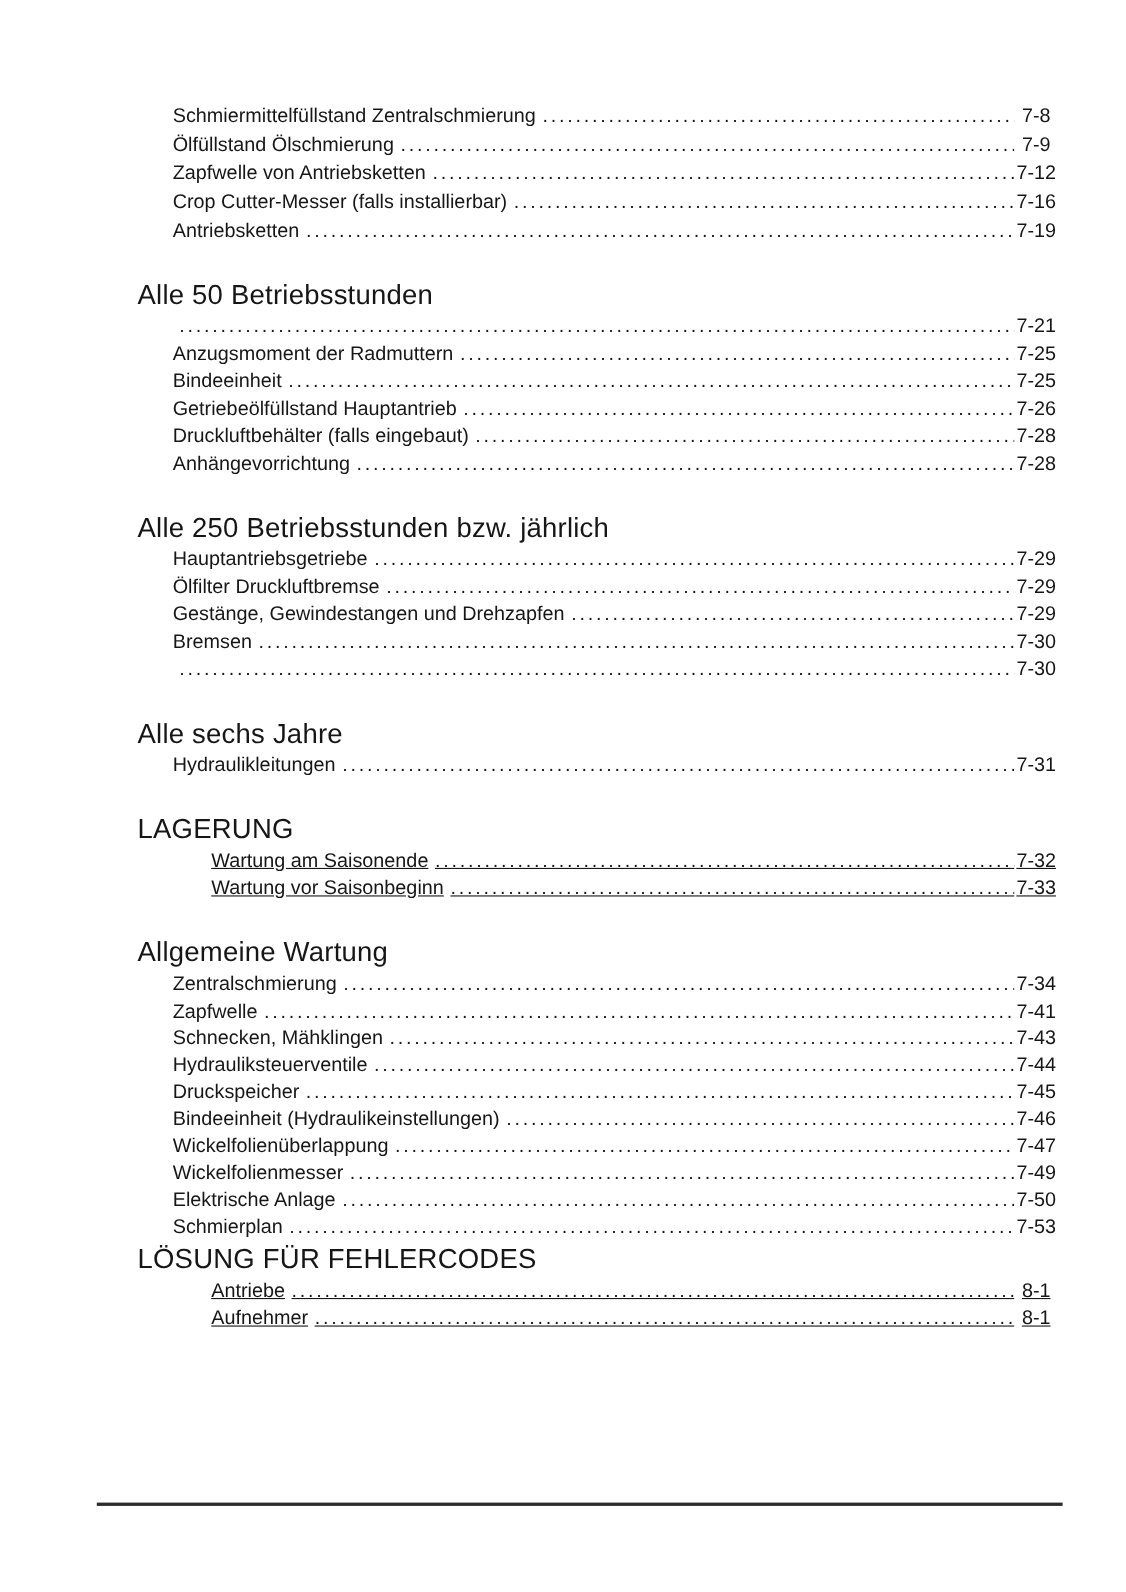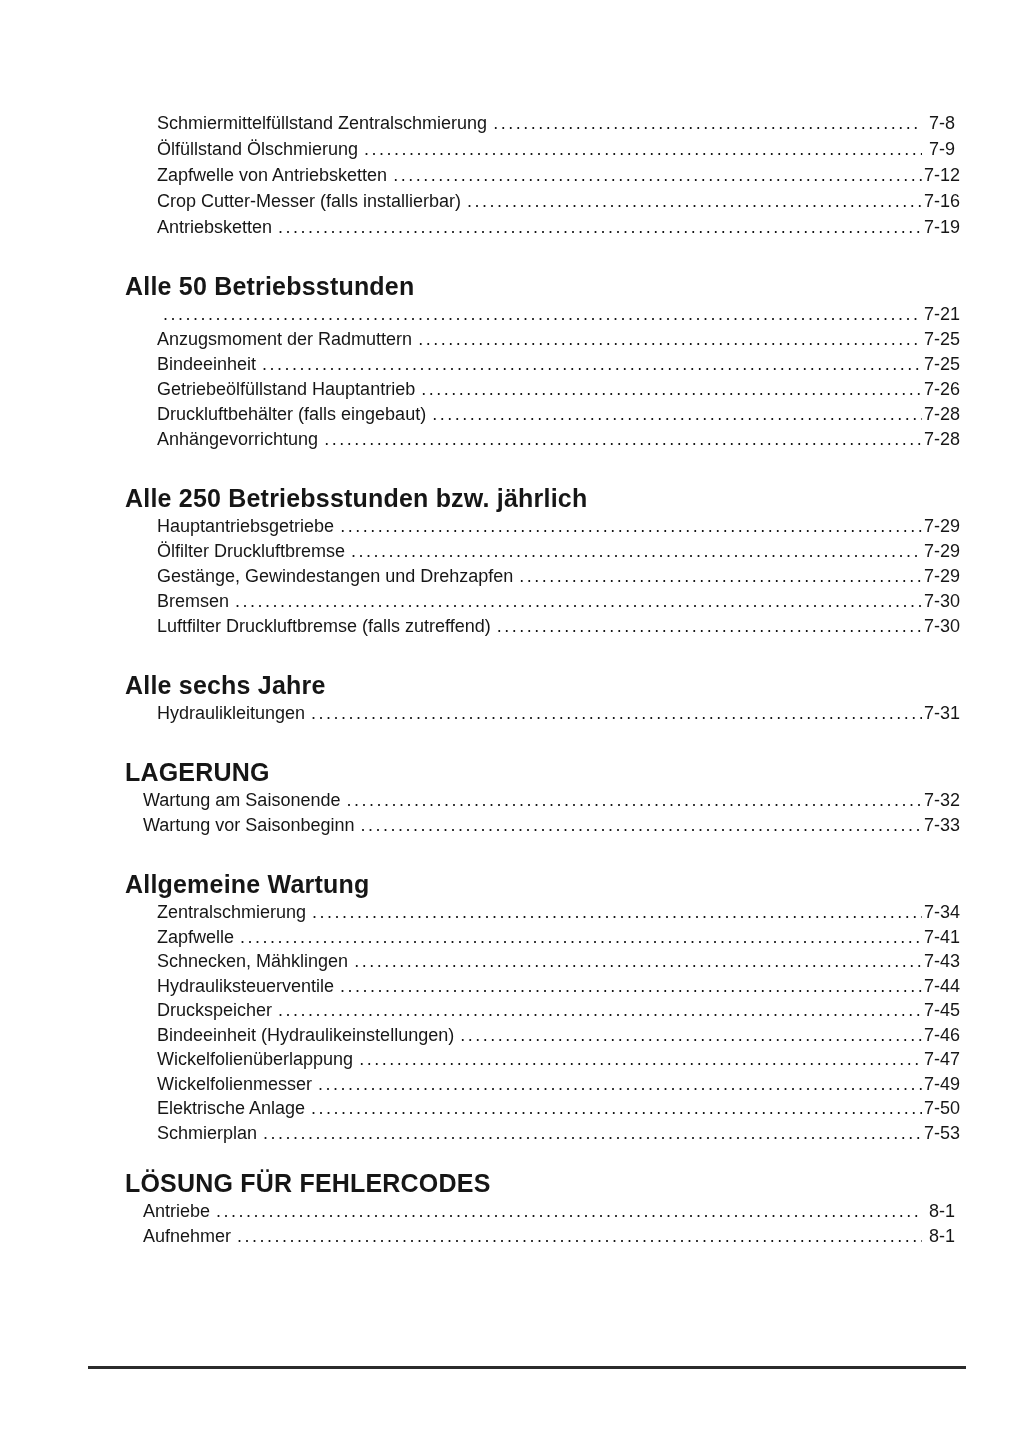--- a/index.html
+++ b/index.html
@@ -23,55 +23,55 @@
   .row {
     display: flex;
     align-items: baseline;
     font-size: 18px;
     line-height: 25px;
     white-space: nowrap;
   }
   .g1 .row { line-height: 26px; }
   .g6 .row { line-height: 24.5px; }
   .rows { margin-left: 69px; }
-  .deep .rows { margin-left: 55px; }
+  .deep .rows { margin-left: 104px; text-decoration: underline; }
   .t { flex: 0 0 auto; }
   .leader {
     flex: 1 1 auto;
     overflow: hidden;
     white-space: nowrap;
     letter-spacing: 2.5px;
     padding: 0 5px 0 6px;
     min-width: 10px;
   }
   .leader::before {
     content: "......................................................................................................................................................................................................";
   }
   .p {
     flex: 0 0 auto;
     min-width: 40px;
     text-align: center;
   }
   
   .sec-heading {
     font-size: 25px;
-    font-weight: bold;
+    font-weight: normal;
     line-height: 28px;
     margin: 32px 0 2px 37px;
     letter-spacing: 0.2px;
   }
   .chapter-heading {
     font-size: 27px;
     font-weight: normal;
     line-height: 30px;
     margin: 66px 0 2px 0;
     letter-spacing: 0.2px;
   }
-  .g8 .sec-heading { margin-top: 24px; }
-  .g1 { margin-top: 18px; }
+  .g8 .sec-heading { margin-top: 4px; }
+  .g1 { margin-top: 0; }
   .bottom-rule {
     position: absolute;
     left: 88px;
     right: 58px;
     top: 1366px;
     height: 3px;
     background: #2b2b2b;
   }
 </style>
 </head>
@@ -161,21 +161,20 @@
         <span class="t">Gestänge, Gewindestangen und Drehzapfen</span>
         <span class="leader"></span>
         <span class="p">7-29</span>
       </div>
       <div class="row">
         <span class="t">Bremsen</span>
         <span class="leader"></span>
         <span class="p">7-30</span>
       </div>
       <div class="row">
-        <span class="t">Luftfilter Druckluftbremse (falls zutreffend)</span>
         <span class="leader"></span>
         <span class="p">7-30</span>
       </div>
     </div>
   </section>
 
   <section class="group g4">
     <h2 class="sec-heading">Alle sechs Jahre</h2>
     <div class="rows">
       <div class="row">

